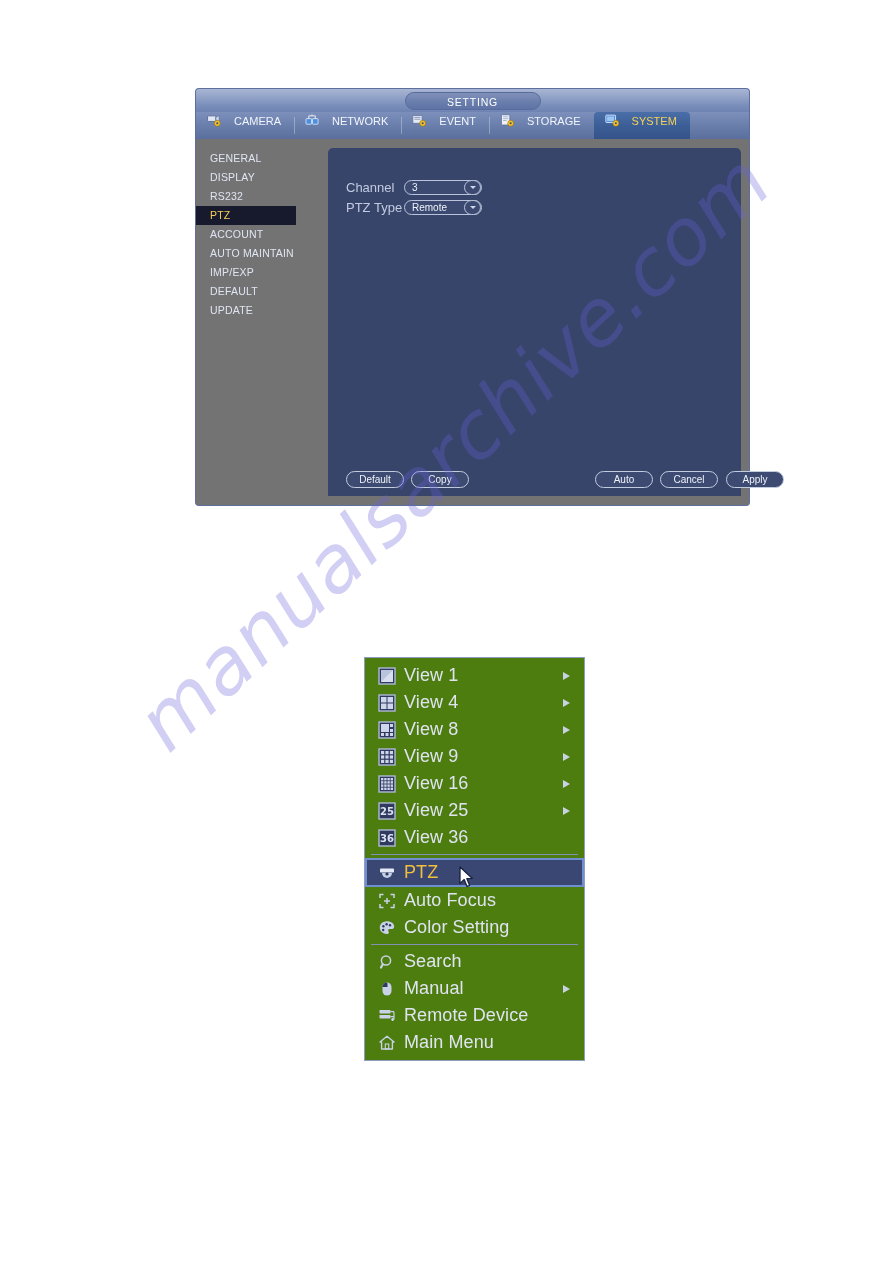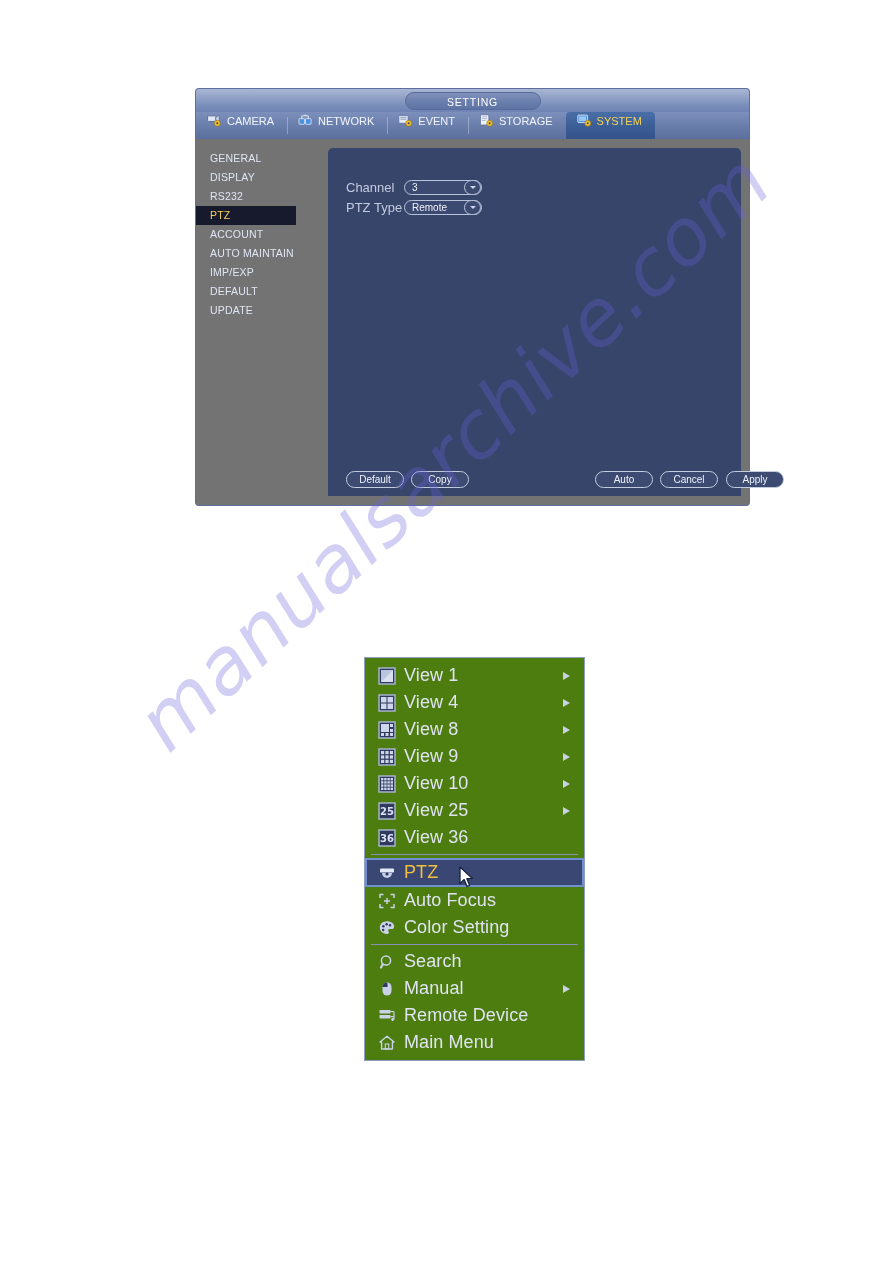--- a/index.html
+++ b/index.html
@@ -82,21 +82,21 @@
     border-left: 1px solid #5d6f9e;
     border-right: 1px solid #5d6f9e;
     box-sizing: border-box;
     display: flex;
     align-items: stretch;
   }
   .tab {
     position: relative;
     display: flex;
     align-items: center;
-    gap: 5px;
+    gap: 12px;
     padding: 0 13px 10px 11px;
     font-size: 11px;
     color: #f2f5fb;
     cursor: default;
     box-sizing: border-box;
   }
   .tab + .tab::before {
     content: "";
     position: absolute;
     left: 0;
@@ -491,21 +491,21 @@
         <rect x="3" y="9.4" width="2.4" height="2.4"></rect>
           <rect x="6.2" y="9.4" width="2.4" height="2.4"></rect>
           <rect x="9.4" y="9.4" width="2.4" height="2.4"></rect>
           <rect x="12.6" y="9.4" width="2.4" height="2.4"></rect>
         <rect x="3" y="12.6" width="2.4" height="2.4"></rect>
           <rect x="6.2" y="12.6" width="2.4" height="2.4"></rect>
           <rect x="9.4" y="12.6" width="2.4" height="2.4"></rect>
           <rect x="12.6" y="12.6" width="2.4" height="2.4"></rect>
       </g>
     </svg>
-    <span class="mi-label">View 10</span>
+    <span class="mi-label">View 16</span>
     <span class="mi-arrow"></span>
   </div>
 
   <div class="menu-item">
     <svg class="mi-icon" viewBox="0 0 18 18">
       <rect x="1" y="1" width="16" height="16" fill="#2f3a5e" stroke="#aeb9d6" stroke-width="1.4"></rect>
       <text x="9" y="13" text-anchor="middle" font-family="DejaVu Sans, sans-serif" font-size="10" font-weight="bold" fill="#dbe2f1">25</text>
     </svg>
     <span class="mi-label">View 25</span>
     <span class="mi-arrow"></span>

